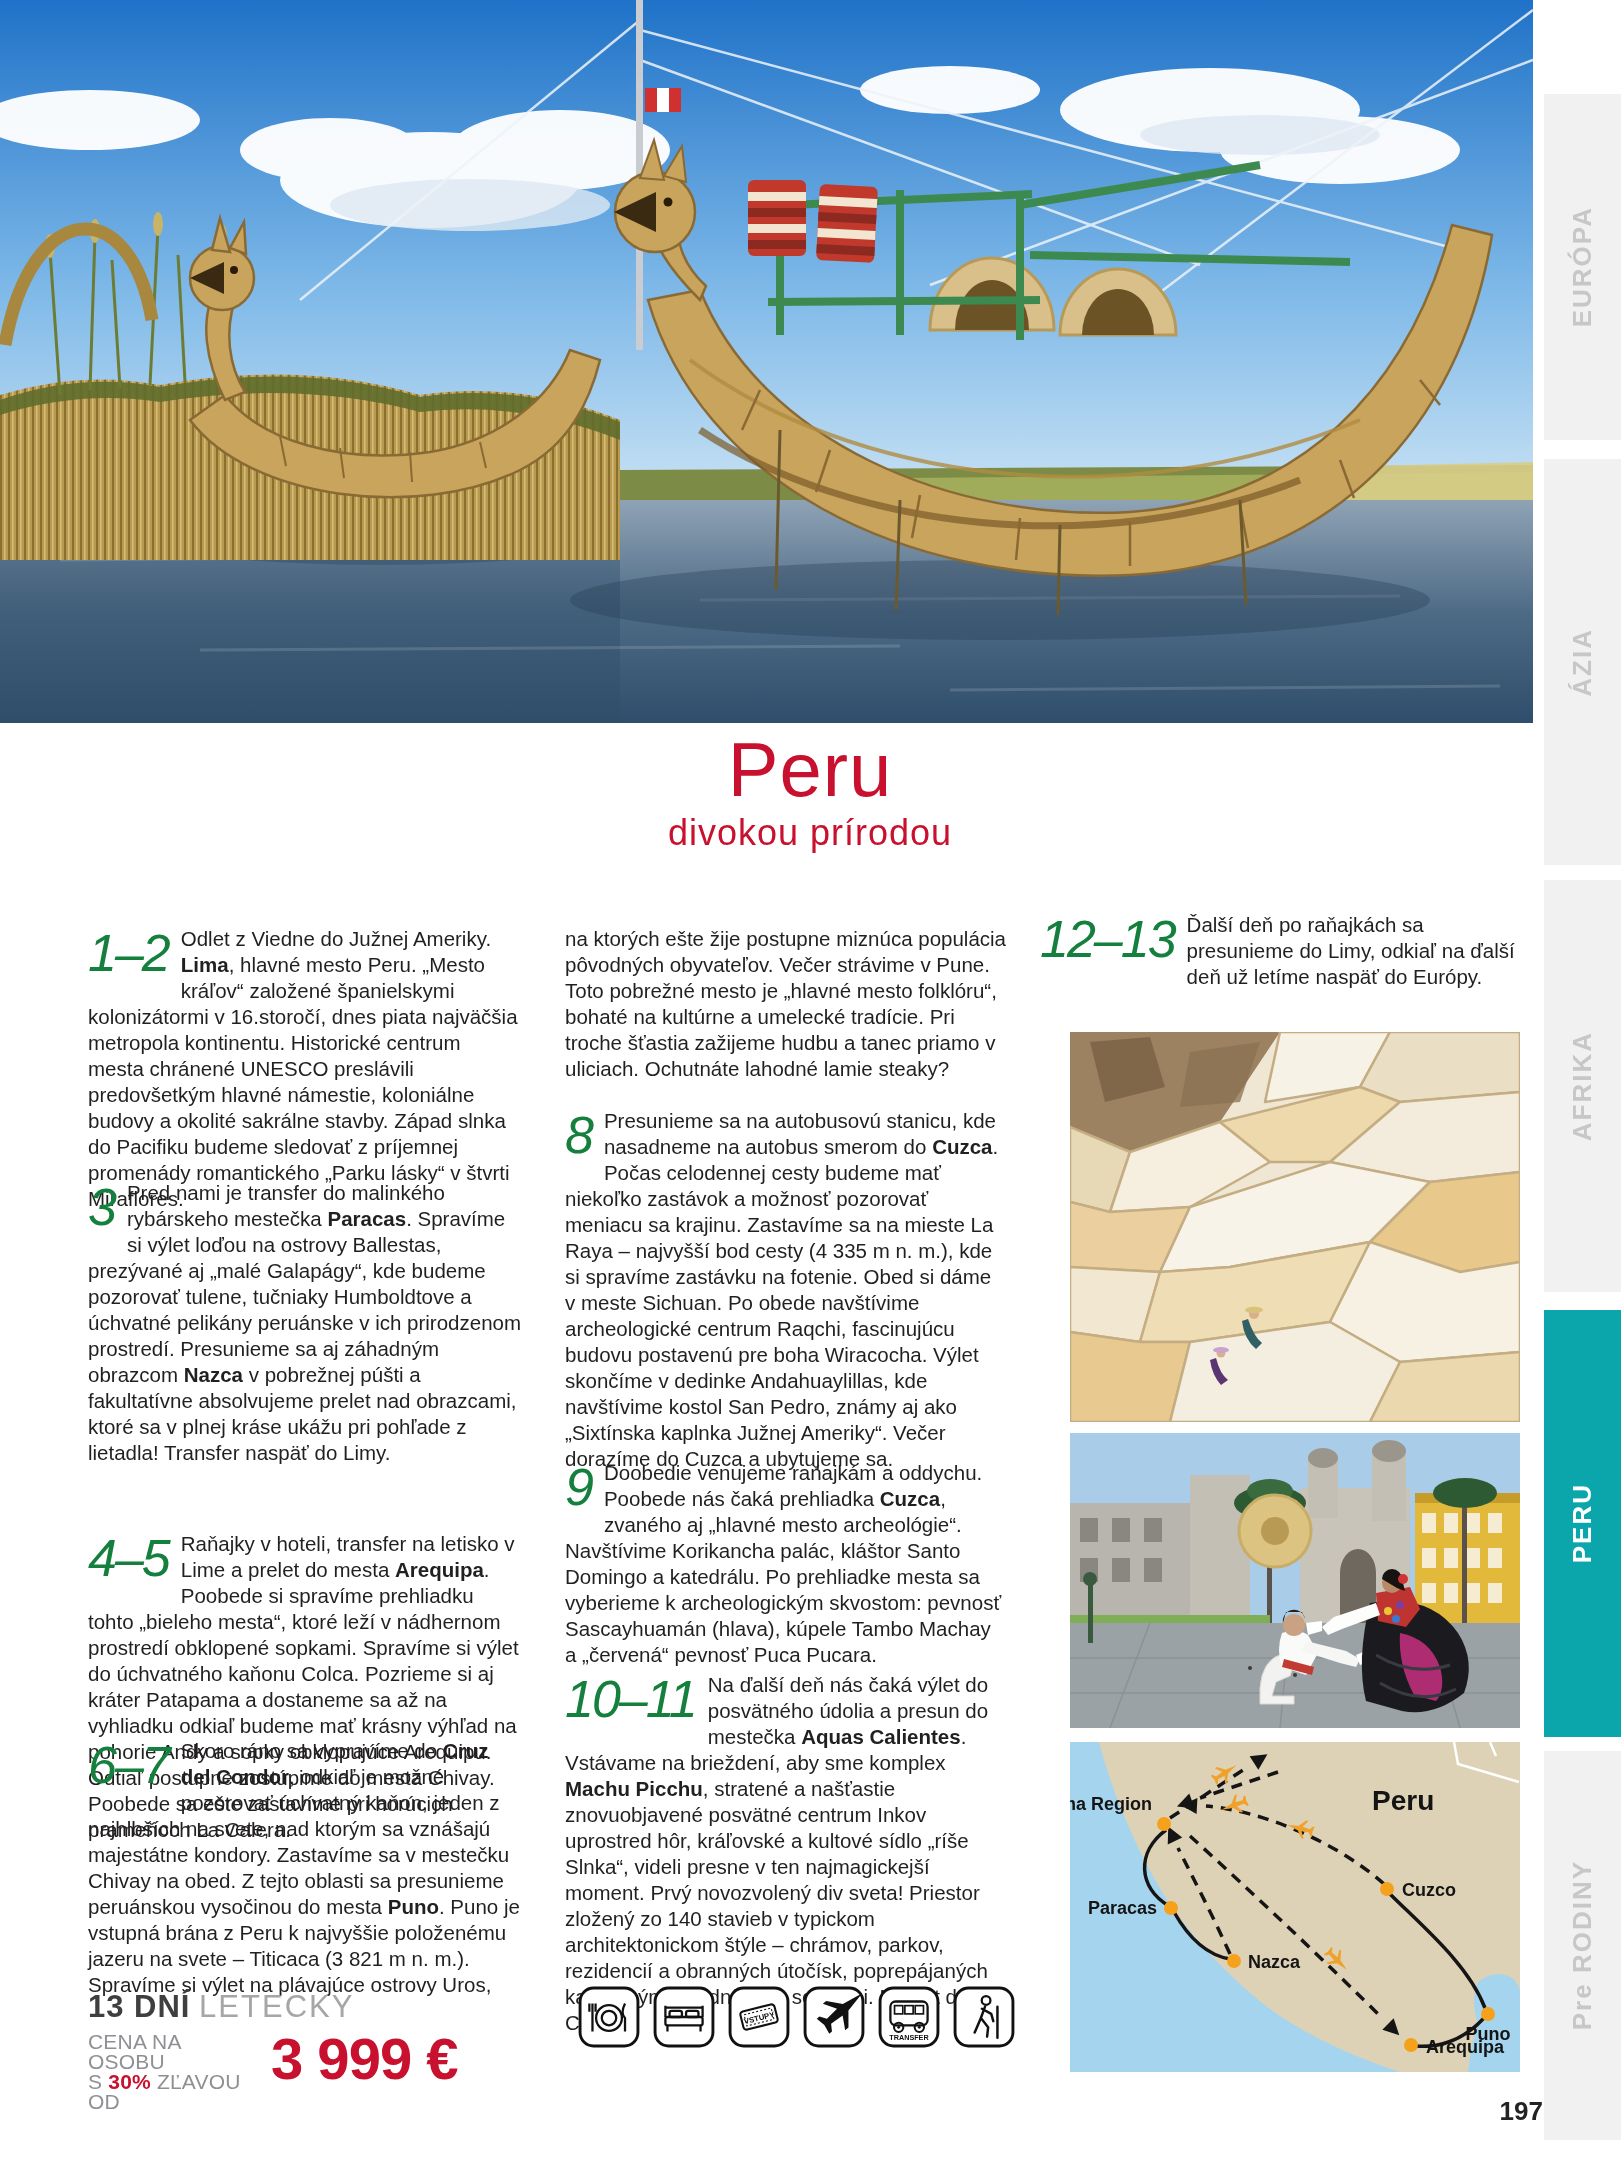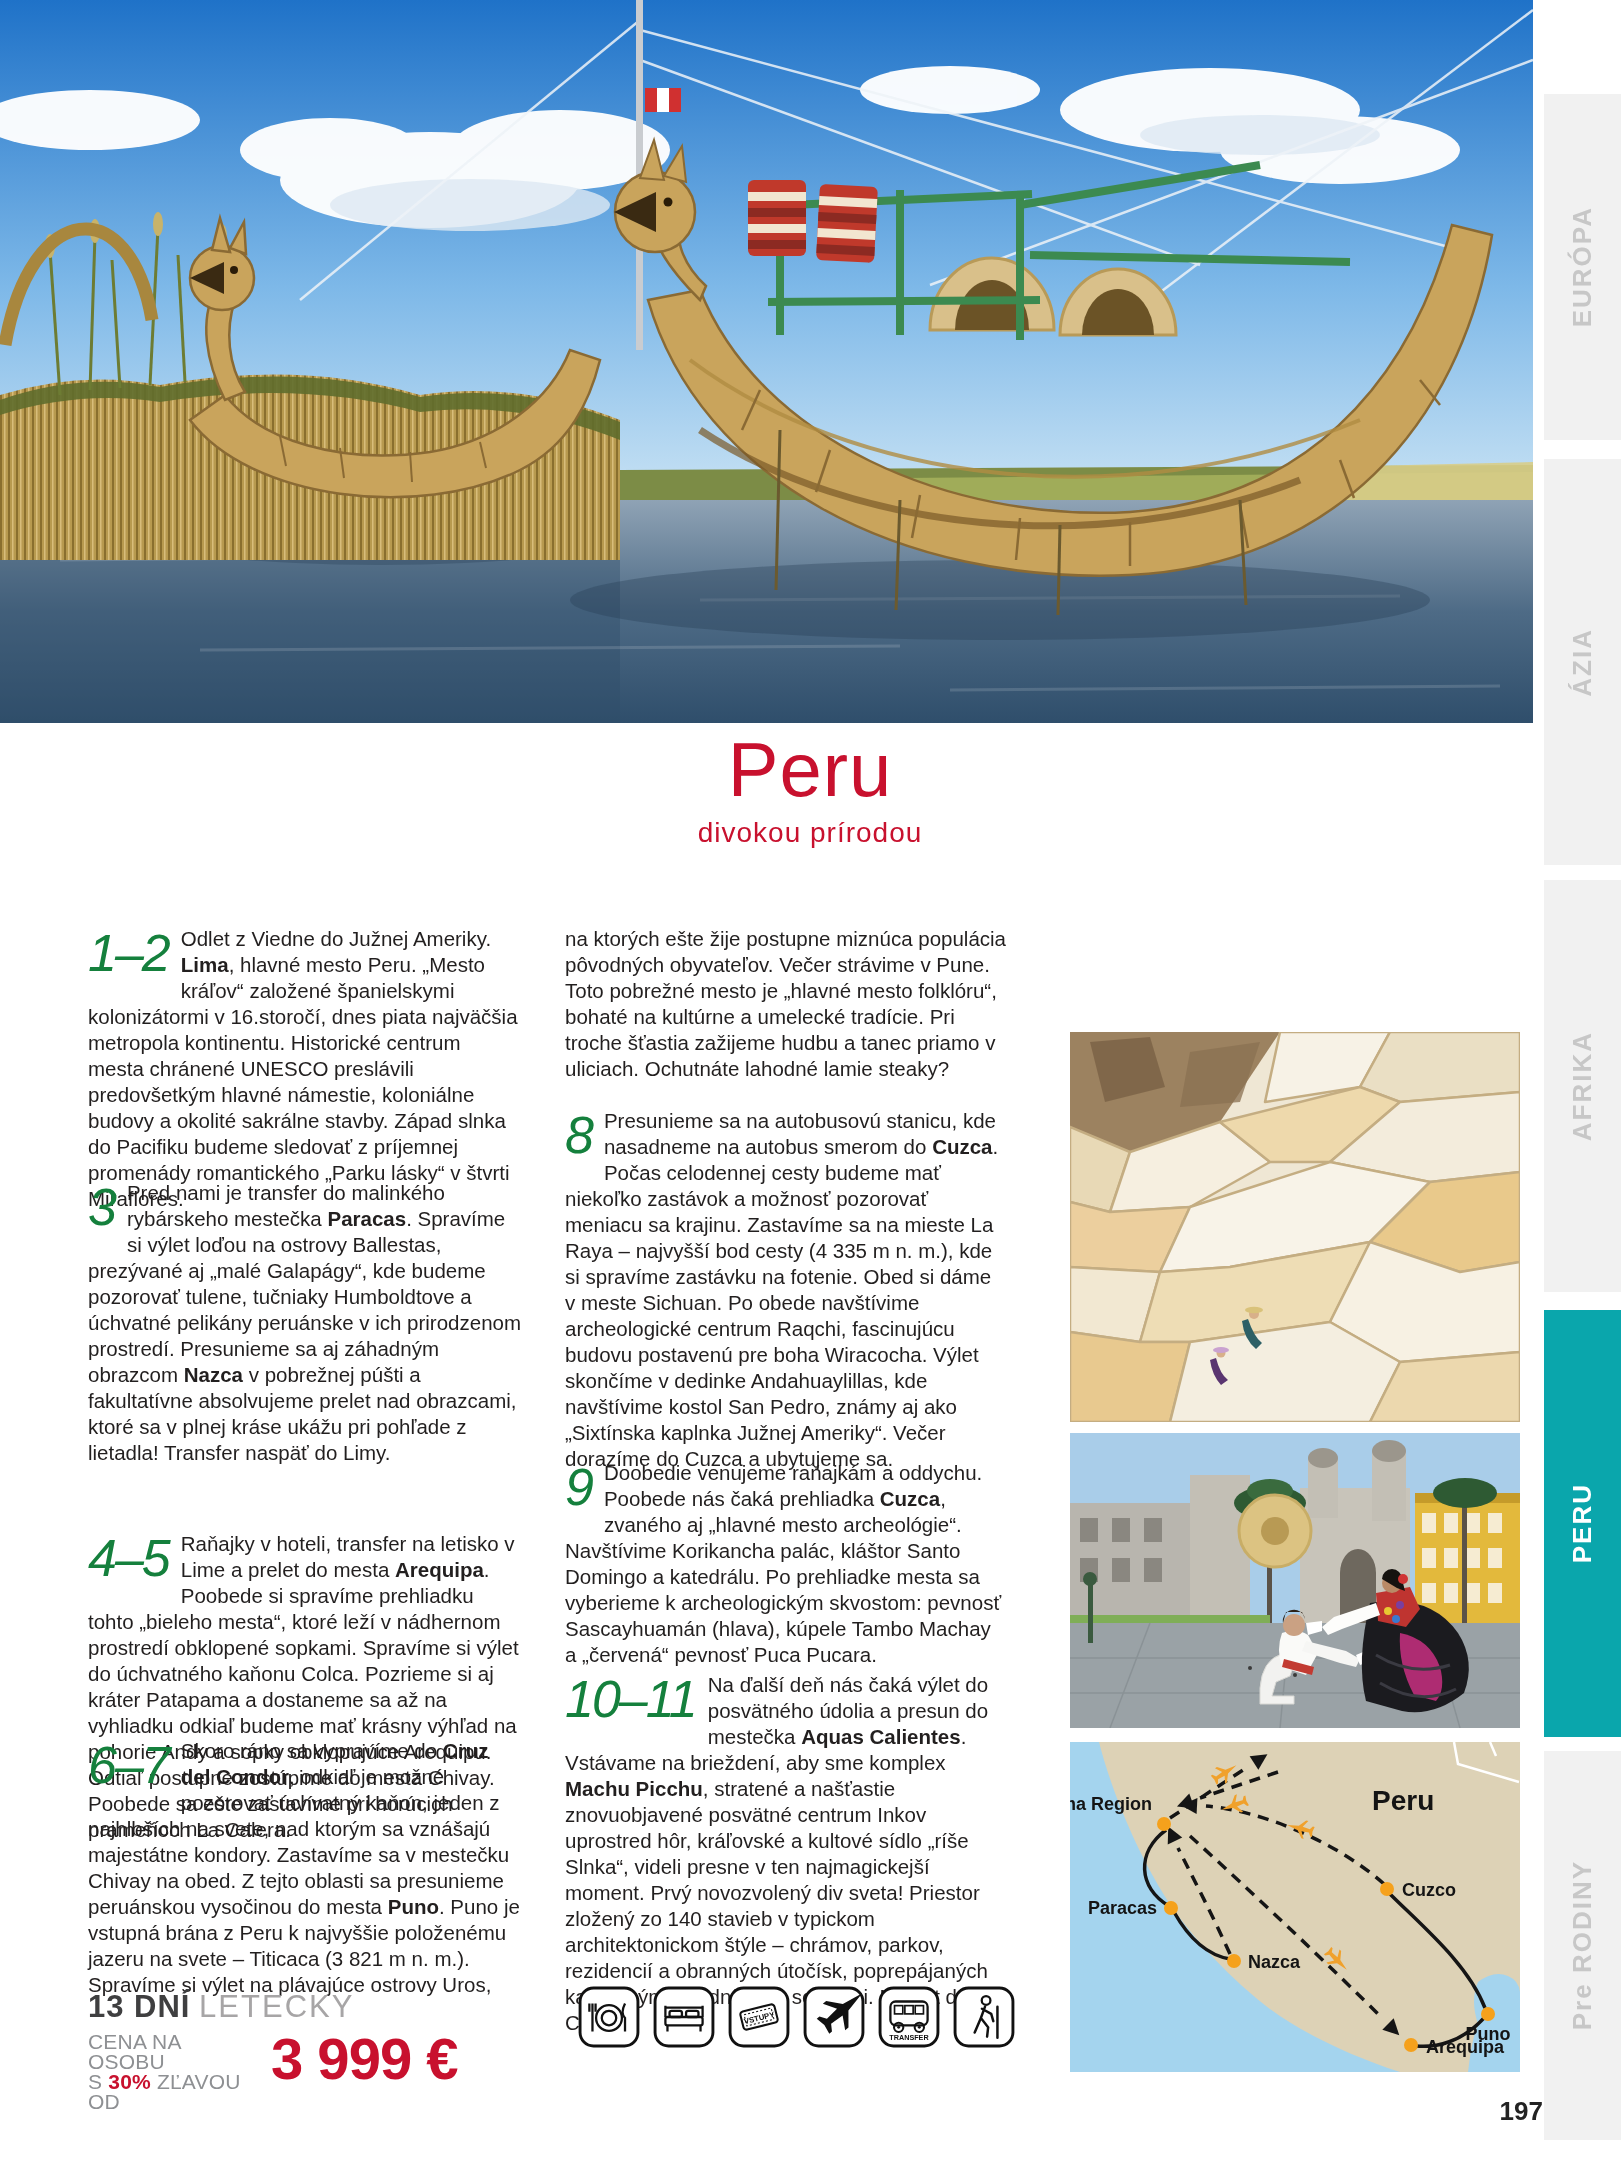--- a/index.html
+++ b/index.html
@@ -13,21 +13,21 @@
   
   .side-tab{left:1544px;width:77px;background:#f1f1f1;display:flex;align-items:center;justify-content:center;}
   .side-tab span{writing-mode:vertical-rl;transform:rotate(180deg);
      font-weight:bold;font-size:26px;letter-spacing:2px;color:#c7c7c7;white-space:nowrap;}
   .side-tab.active{background:#0aa6ac;}
   .side-tab.active span{color:#ffffff;}
 
   
   .title-block{left:520px;top:730px;width:580px;text-align:center;}
   .title-main{font-size:76px;line-height:80px;color:#c8112e;font-weight:400;letter-spacing:1px;}
-  .title-sub{font-size:28px;line-height:46px;color:#c8112e;font-weight:400;letter-spacing:1px;}
+  .title-sub{font-size:36px;line-height:46px;color:#c8112e;font-weight:400;letter-spacing:1px;}
 
   
   .para{font-size:20.5px;line-height:26px;color:#221f1f;text-align:left;}
   .para b{font-weight:bold;}
   .day{float:left;font-size:52px;line-height:50px;height:54px;margin:2px 12px 0 0;
        color:#15803d;font-weight:400;letter-spacing:-2px;white-space:nowrap;font-style:italic;}
 
   
   .duration{font-size:31px;line-height:34px;}
   .duration .dv{font-weight:bold;color:#3f3f40;letter-spacing:1px;}
@@ -334,20 +334,24 @@
     <svg width="62" height="62" viewBox="0 0 60 60">
       <rect x="2" y="2" width="56" height="56" rx="13" fill="#fff" stroke="#111" stroke-width="2.8"></rect>
       <g stroke="#111" stroke-width="2.4" fill="none" stroke-linecap="round">
         <circle cx="32" cy="14" r="4.2" stroke-width="2.2"></circle>
         <path d="M31 20 l-4 11 l-6 14 M27 31 l7 9 l-1 9 M28 22 l9 5 M37 27 l2 7"></path>
         <path d="M43 20 V50"></path>
       </g>
     </svg>
   </div>
 
+  <div class="abs para" style="left:1040px;top:912px;width:478px;">
+    <span class="day">12–13</span>
+    <span>Ďalší deň po raňajkách sa presunieme do Limy, odkiaľ na ďalší deň už letíme naspäť do Európy.</span>
+  </div>
 
   <div class="abs" style="left:1070px;top:1032px;width:450px;height:390px;">
     <svg width="450" height="390" viewBox="0 0 450 390">
       <rect width="450" height="390" fill="#efe7d4"></rect>
       <path d="M0 0 H210 L150 90 L60 120 L0 95 Z" fill="#9c8260"></path>
       <path d="M20 10 L80 5 L95 55 L35 70 Z" fill="#7b6347" opacity="0.85"></path>
       <path d="M120 20 L190 10 L170 70 L110 75 Z" fill="#8a7051" opacity="0.75"></path>
       <g stroke="#c4ad82" stroke-width="2.5" stroke-linejoin="round">
         <path d="M210 0 L320 0 L290 55 L195 70 Z" fill="#f7f2e6"></path>
         <path d="M320 0 L450 0 L450 60 L330 70 L290 55 Z" fill="#eadfc4"></path>

